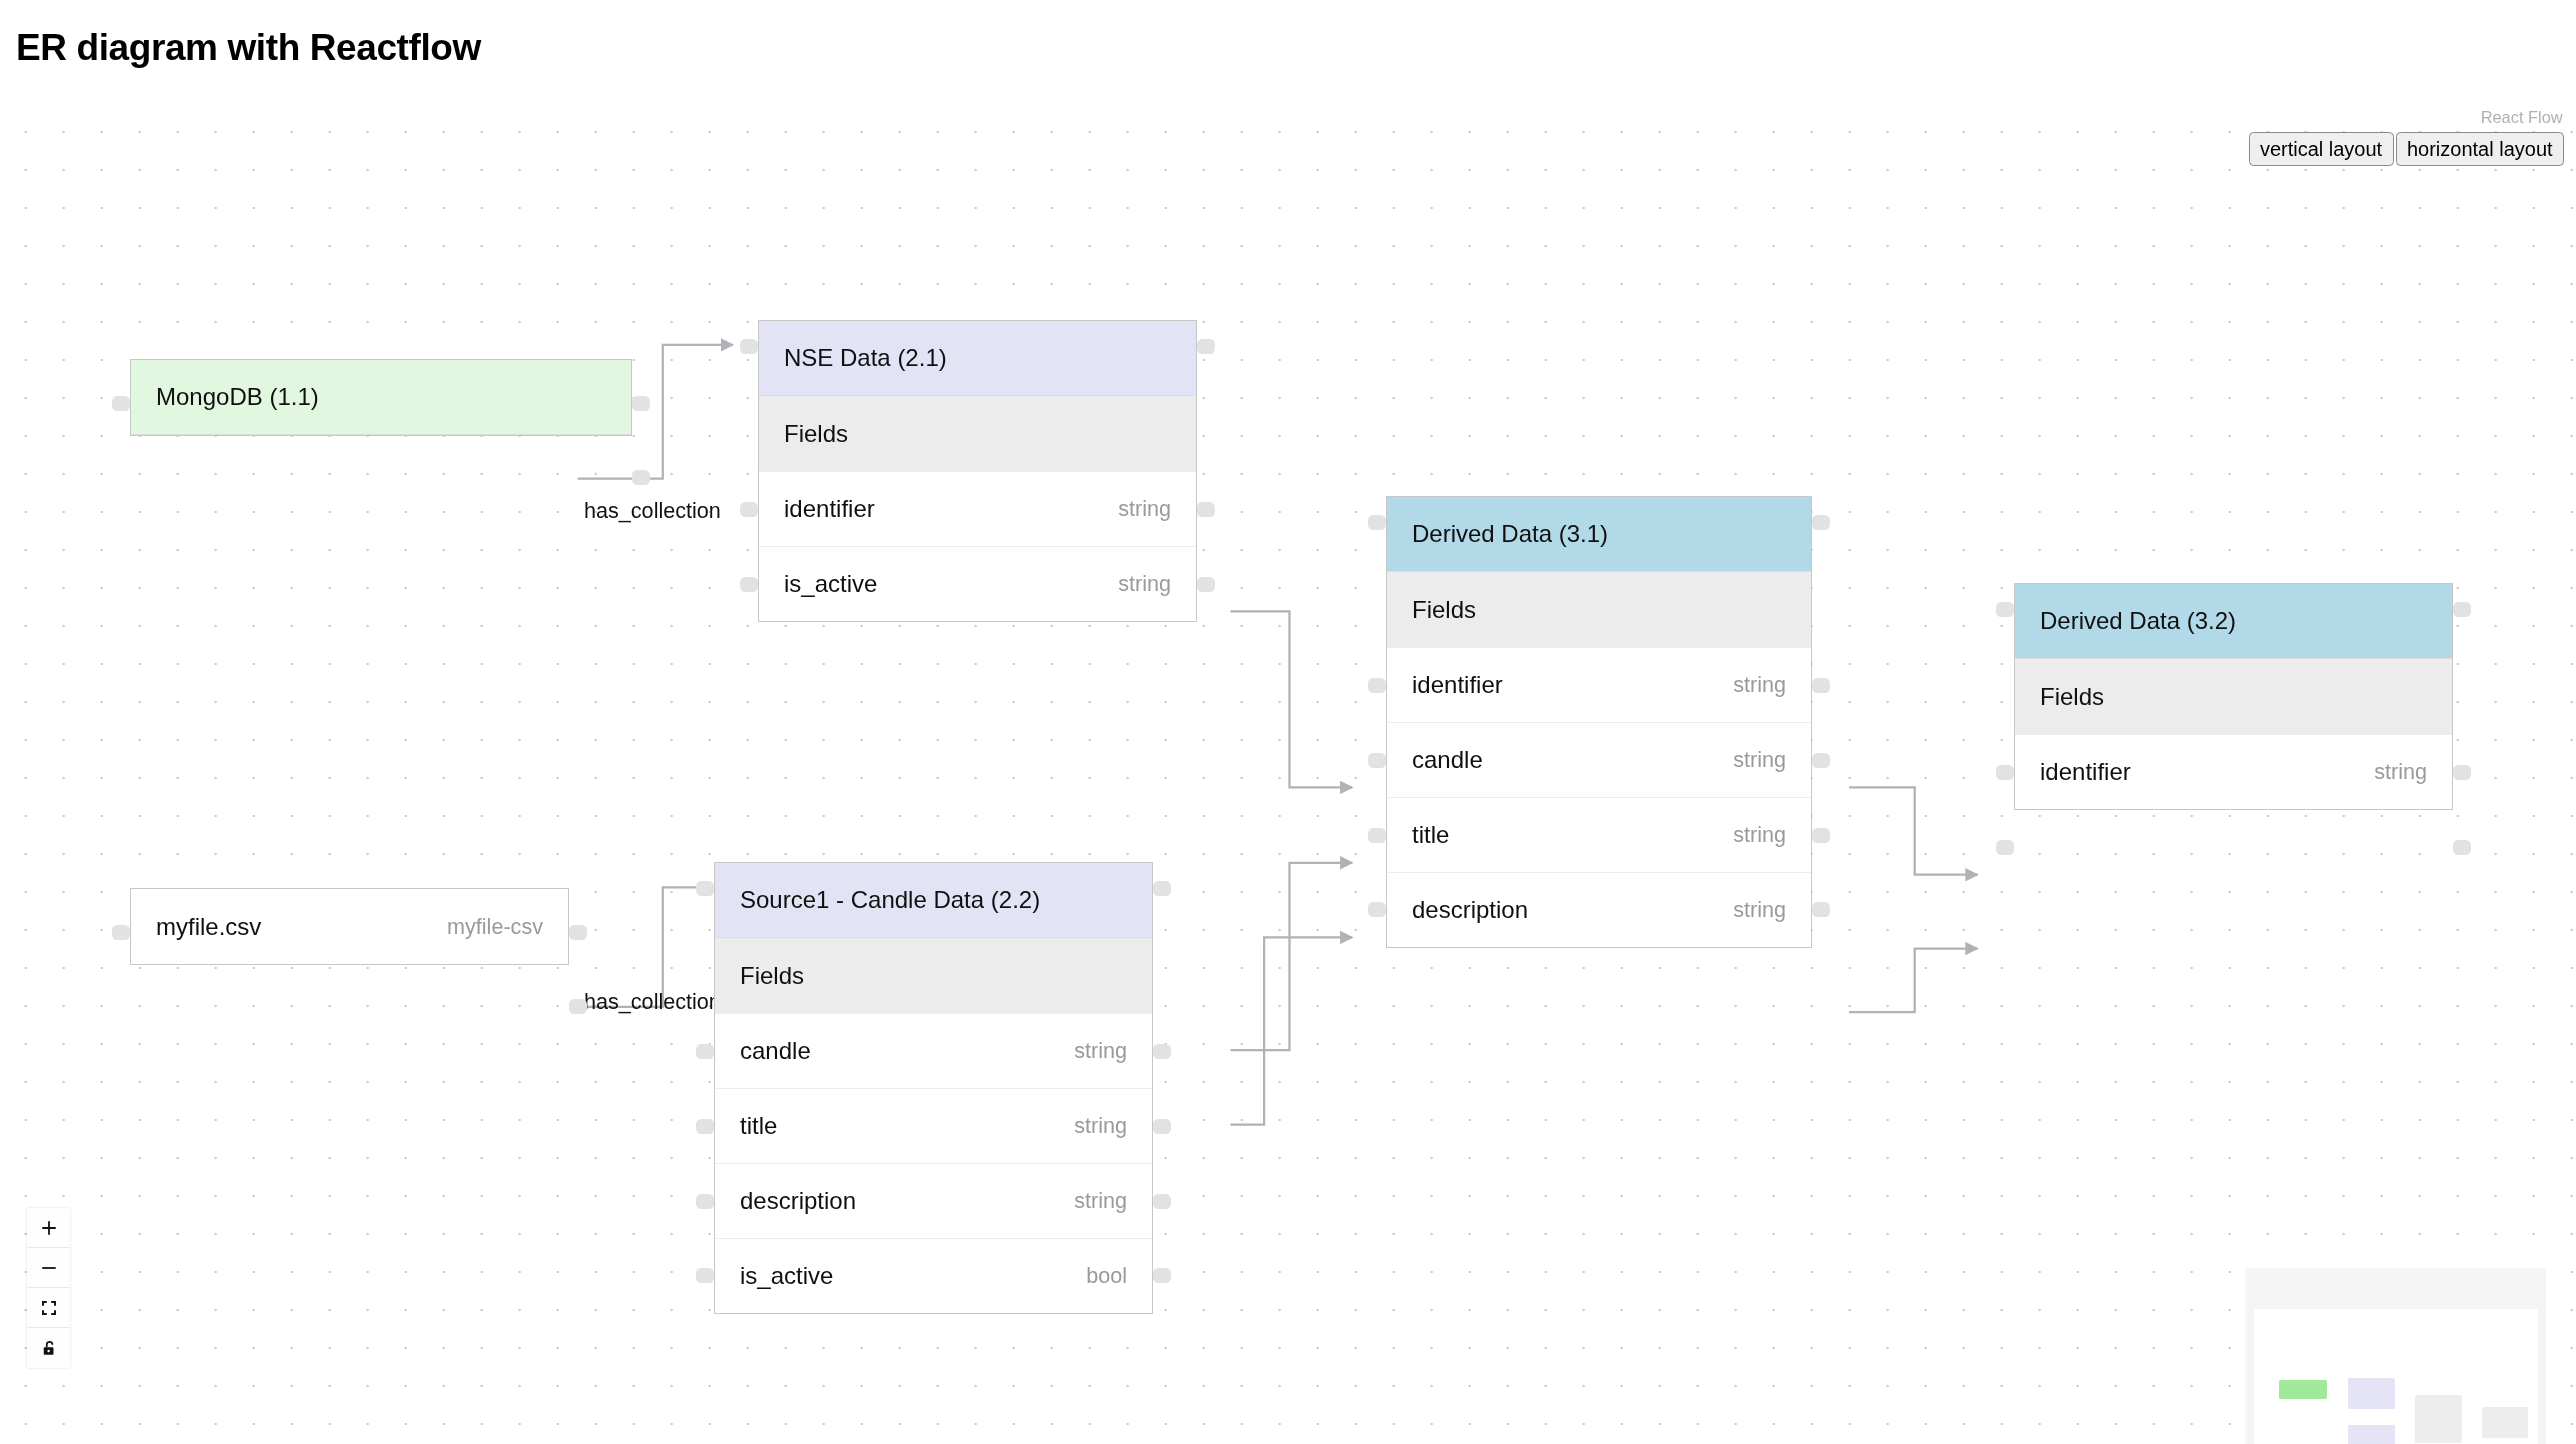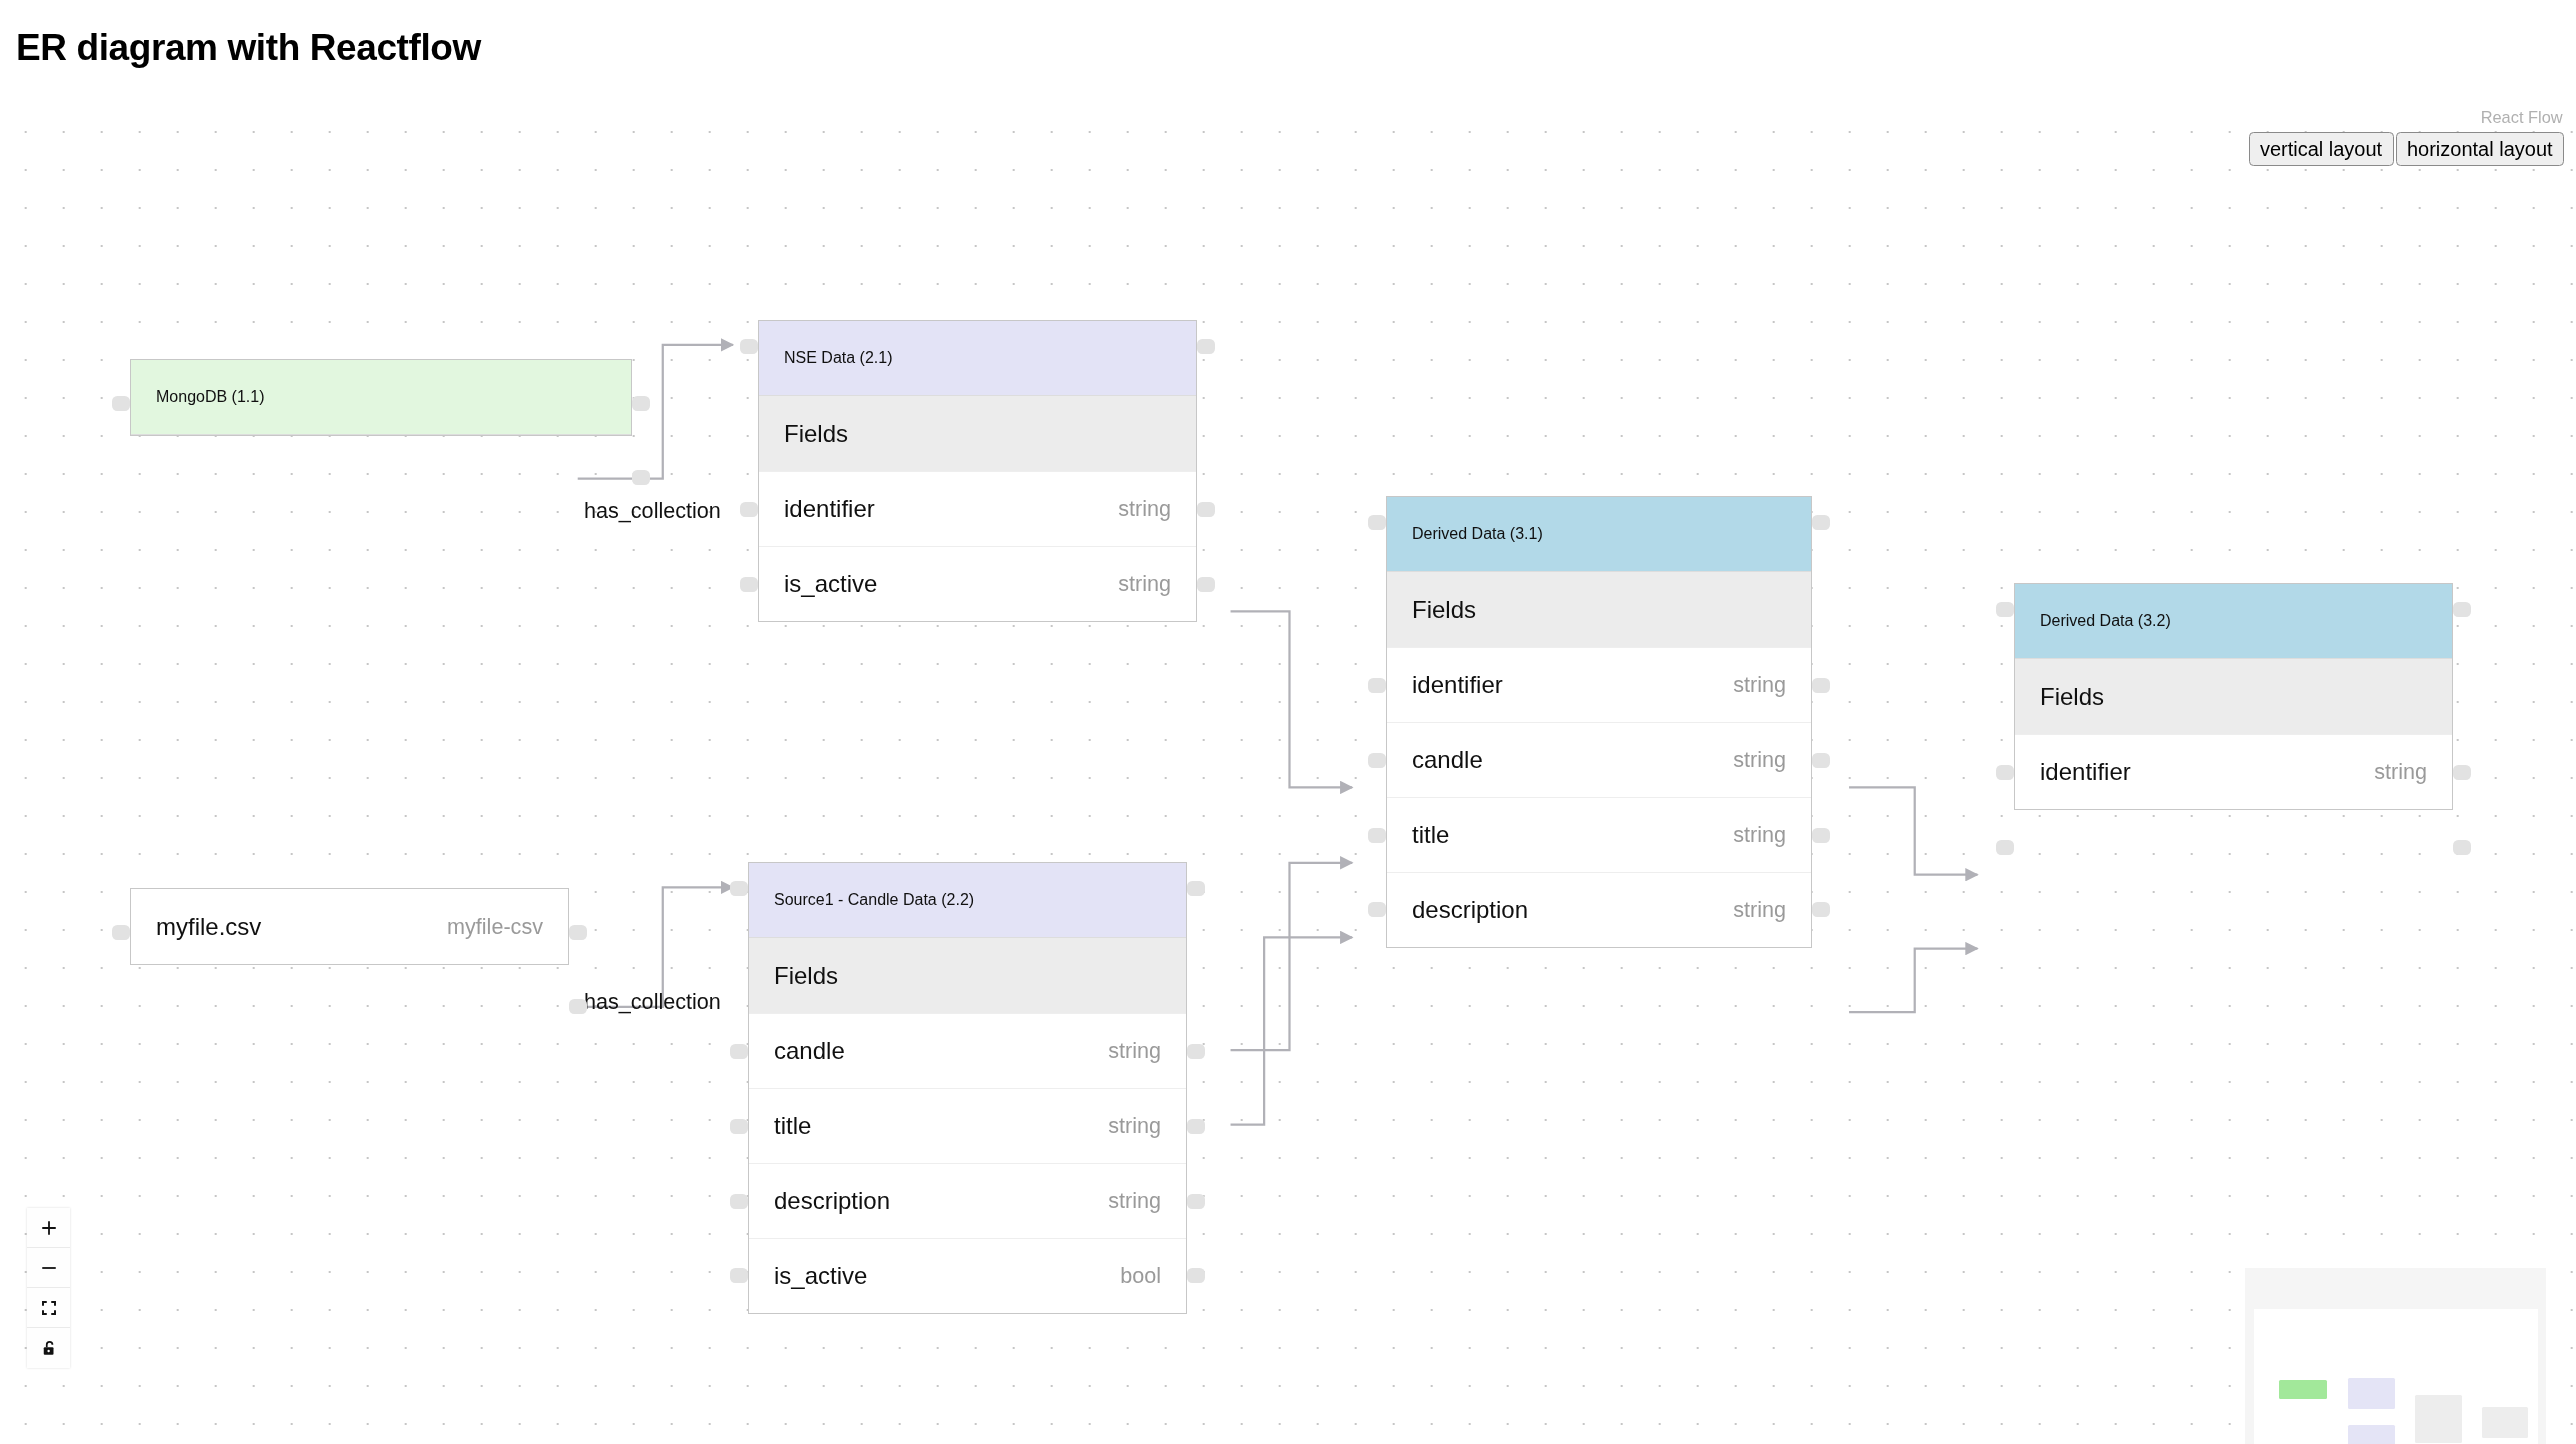--- a/index.html
+++ b/index.html
@@ -76,21 +76,21 @@
     background: #ffffff;
     border: 1.5px solid #c7c7c7;
     box-sizing: border-box;
     overflow: visible;
   }
   .node-header {
     height: 75px;
     display: flex;
     align-items: center;
     padding: 0 25px;
-    font-size: 16px;
+    font-size: 24px;
     color: #101010;
     white-space: nowrap;
     border-bottom: 1.5px solid #dddddd;
   }
   .node-header.green    { background: #e2f7df; }
   .node-header.lavender { background: #e3e3f6; }
   .node-header.blue     { background: #b2d9e8; }
 
   .node-subheader {
     height: 75px;
@@ -283,21 +283,21 @@
       <div class="node-row">
         <span>is_active</span>
         <span class="row-type">string</span>
       </div>
       <div class="handle left" style="top:181px;"></div>
       <div class="handle right" style="top:181px;"></div>
       <div class="handle left" style="top:256px;"></div>
       <div class="handle right" style="top:256px;"></div>
     </div>
 
-    <div class="node" style="left:748px; top:758px; width:439px;">
+    <div class="node" style="left:714px; top:758px; width:439px;">
       <div class="handle left" style="top:18px;"></div>
       <div class="handle right" style="top:18px;"></div>
       <div class="node-header lavender">Source1 - Candle Data (2.2)</div>
       <div class="node-subheader">Fields</div>
       <div class="node-row">
         <span>candle</span>
         <span class="row-type">string</span>
       </div>
       <div class="node-row">
         <span>title</span>

